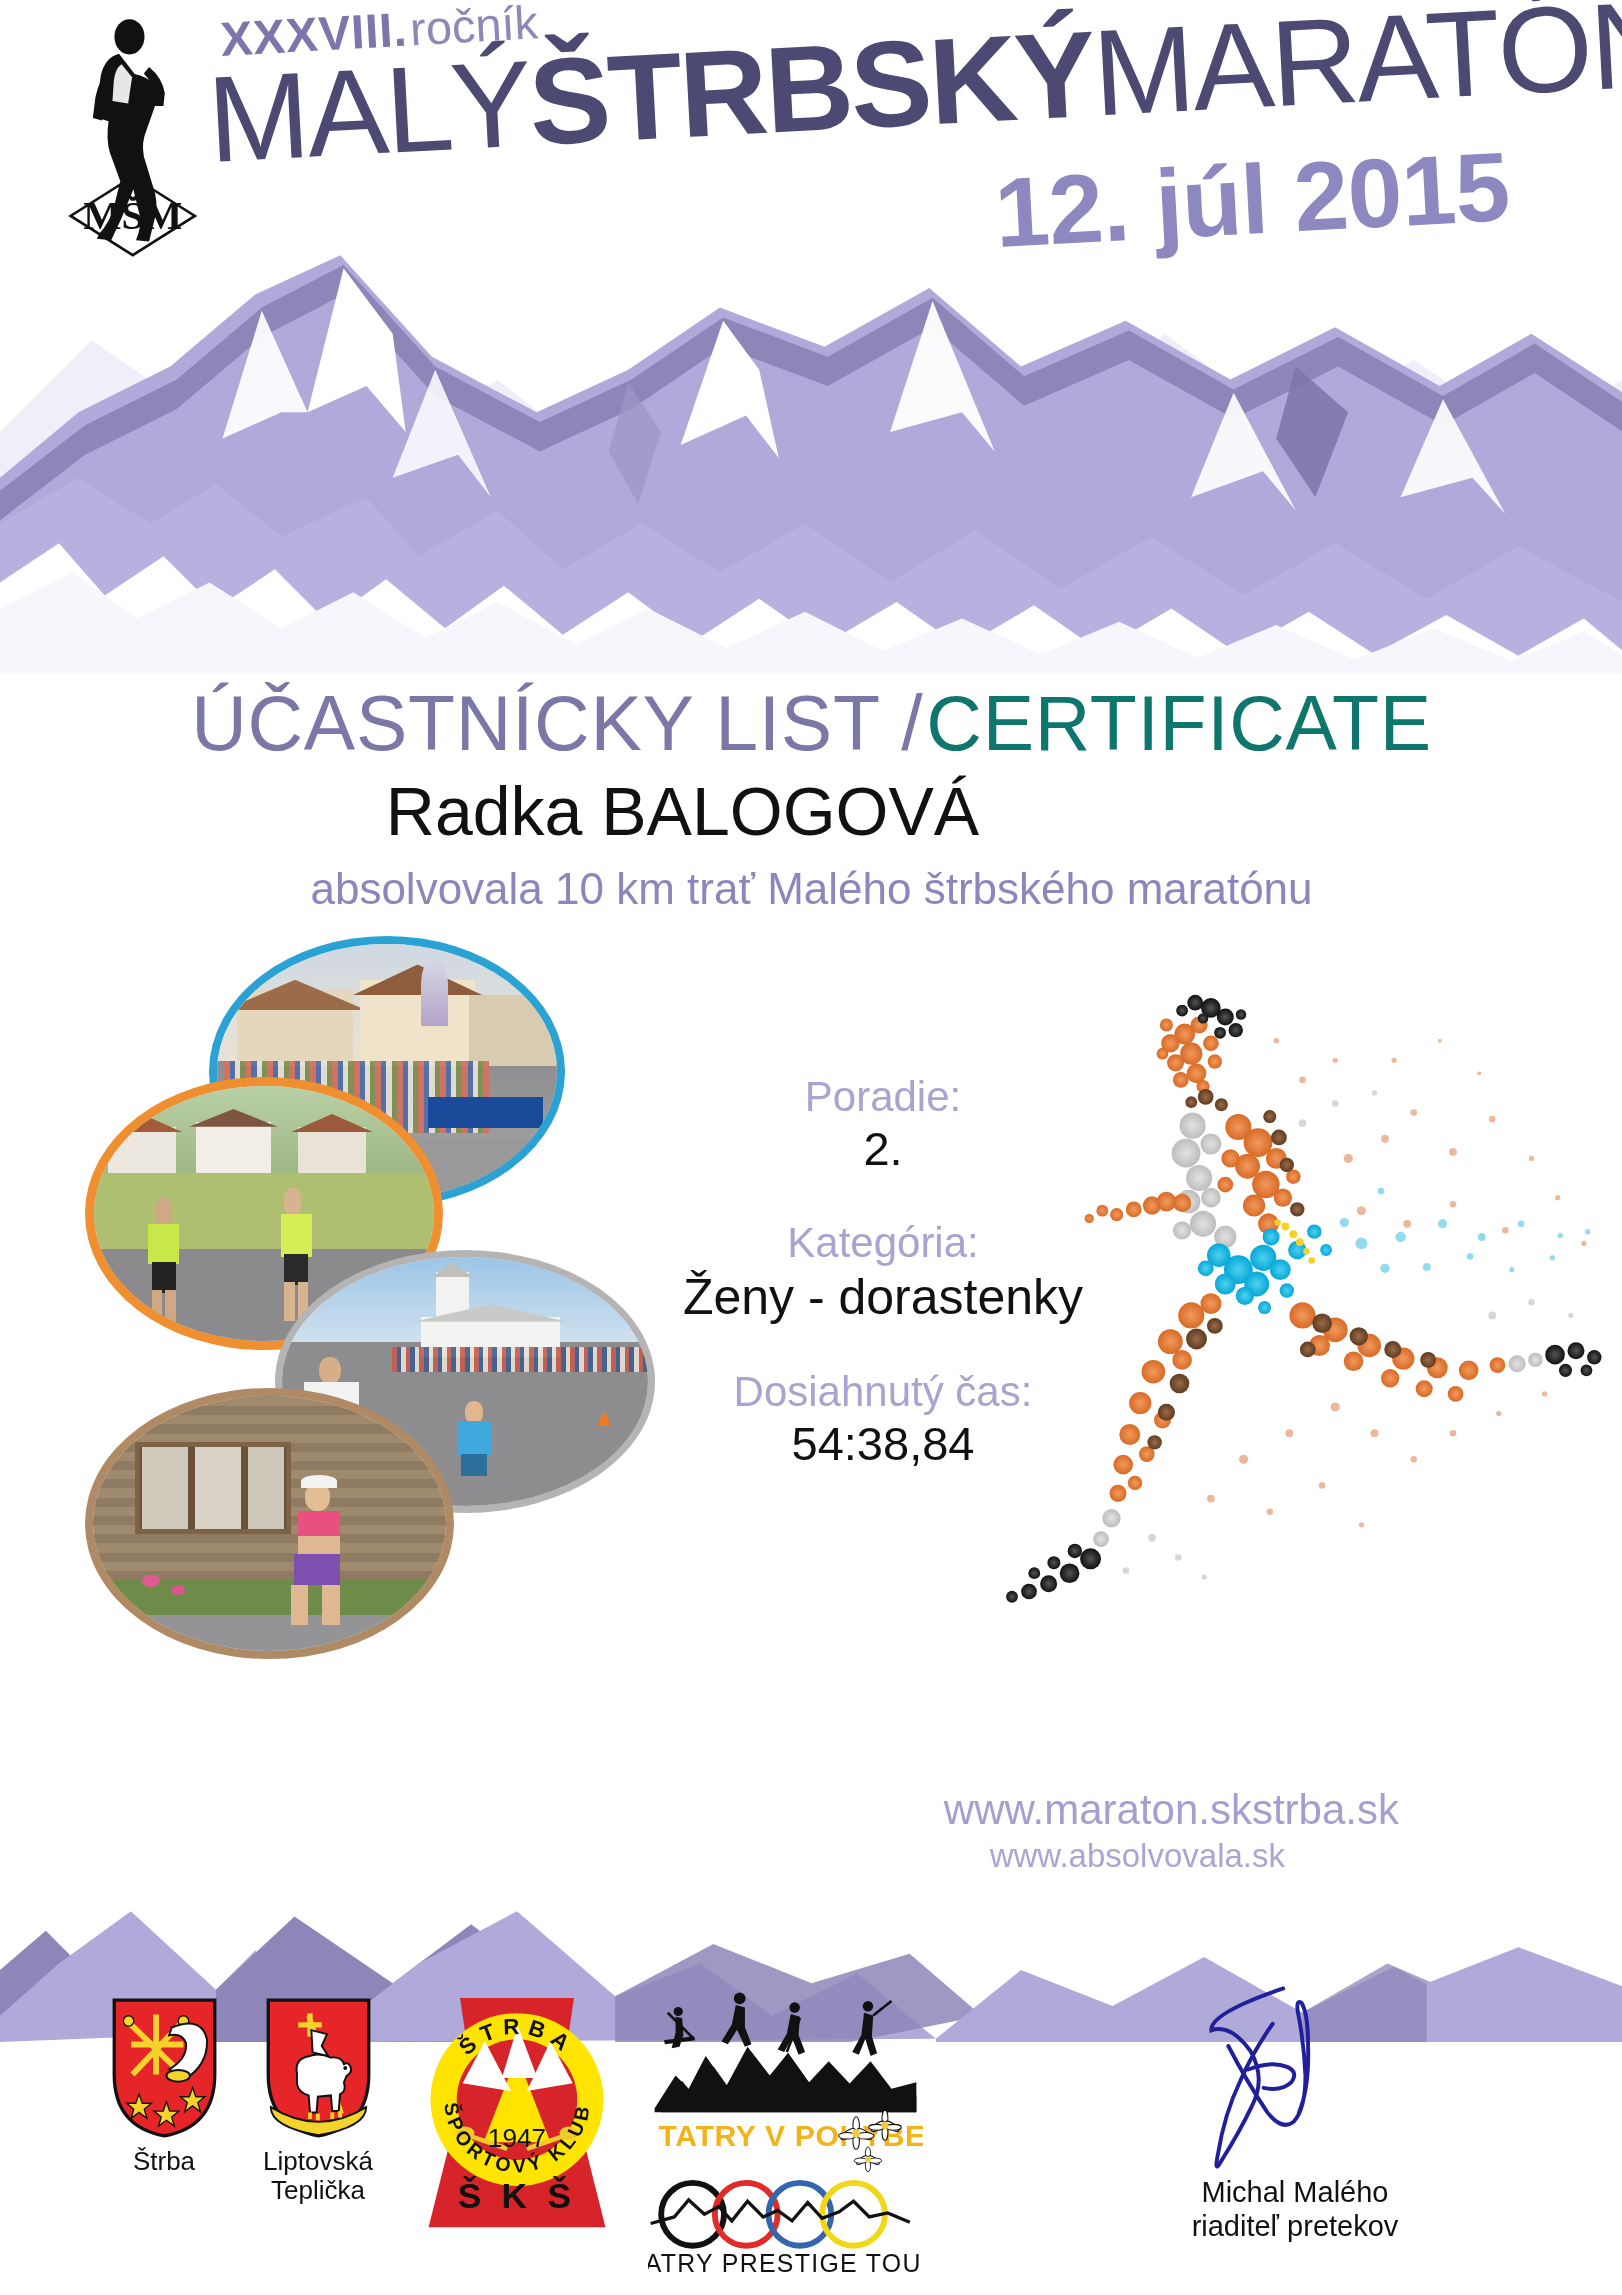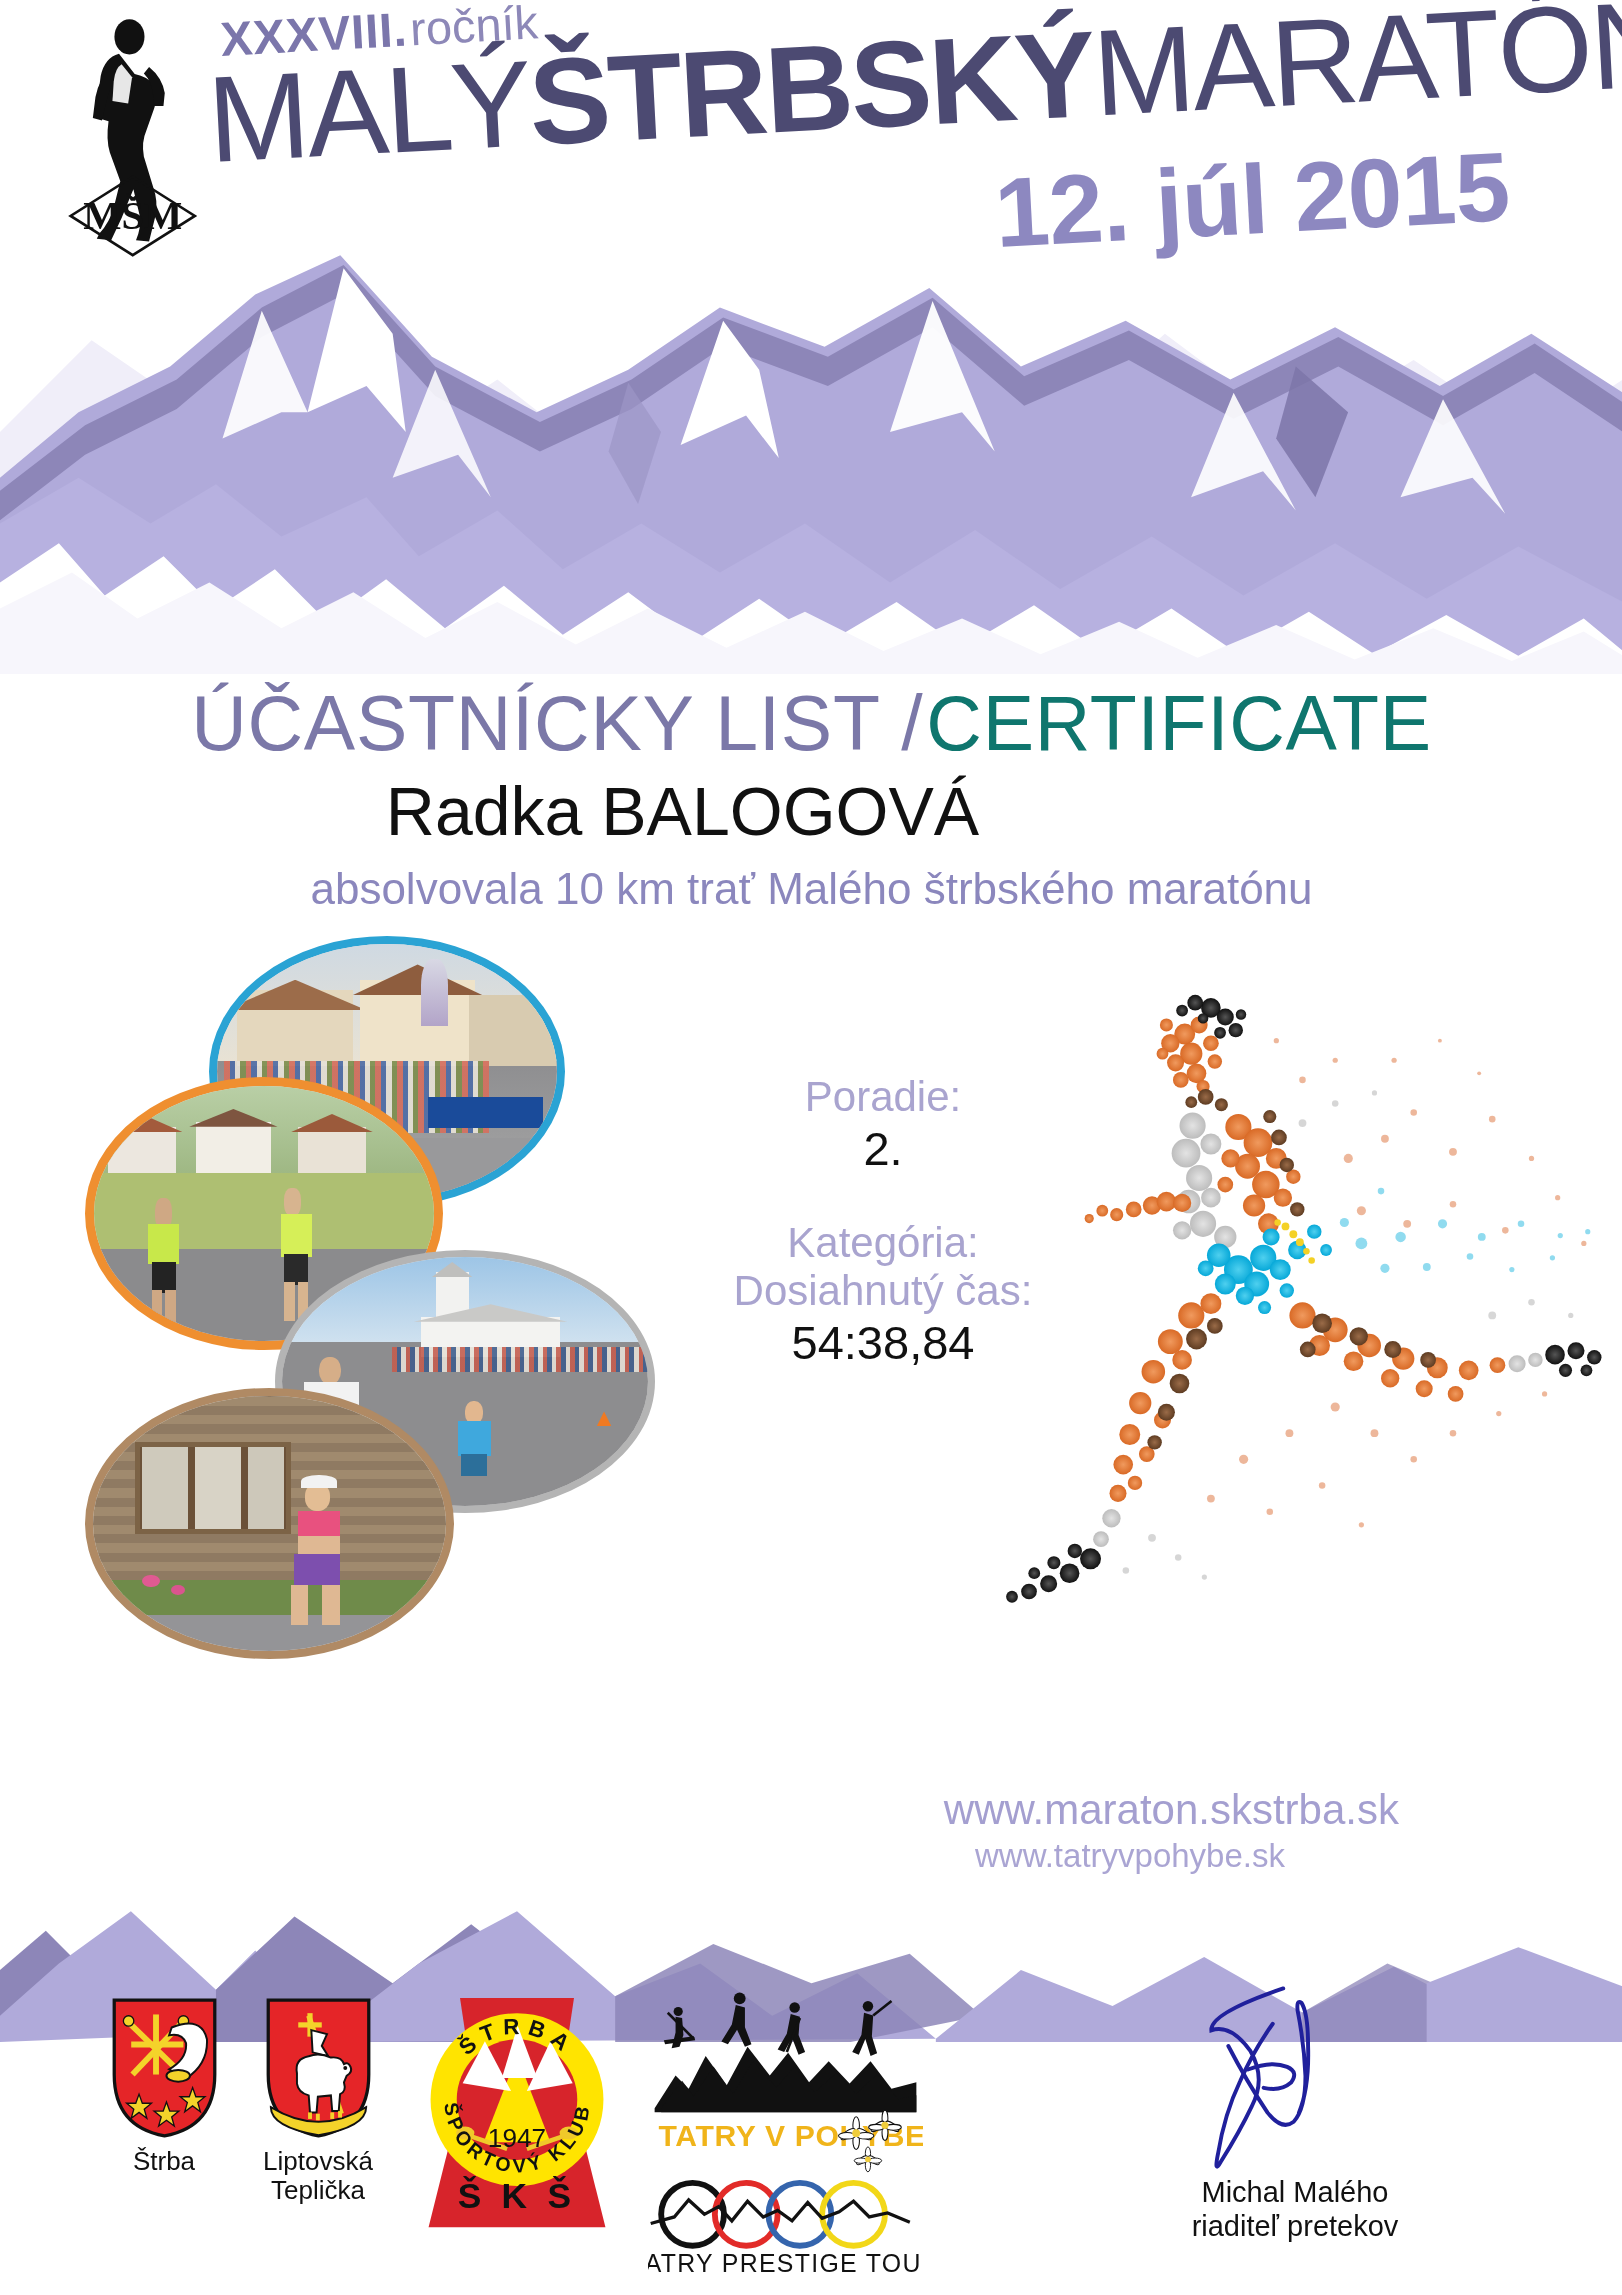--- a/index.html
+++ b/index.html
@@ -249,20 +249,21 @@
 
       <div style="position:absolute;left:14%;top:70%;width:5%;height:5%;background:#e05a92;border-radius:50%;"></div>
       <div style="position:absolute;left:22%;top:74%;width:4%;height:4%;background:#d9558e;border-radius:50%;"></div>
     </div>
   </div>
 
   <div class="results">
     <div class="res-label">Poradie:</div>
     <div class="res-value">2.</div>
     <div class="res-label">Kategória:</div>
+    <div class="res-value big">Ženy - dorastenky</div>
     <div class="res-label">Dosiahnutý čas:</div>
     <div class="res-value">54:38,84</div>
   </div>
 
   <svg class="dotrunner" viewBox="0 0 940 1120">
     <defs>
       <radialGradient id="gOr">
           <stop offset="0" stop-color="#f09a5e"></stop>
           <stop offset="1" stop-color="#d96a26"></stop>
         </radialGradient>
@@ -509,21 +510,21 @@
         <circle cx="240" cy="880" r="6"></circle>
           <circle cx="280" cy="910" r="5"></circle>
           <circle cx="200" cy="930" r="5"></circle>
         <circle cx="320" cy="940" r="4"></circle>
       </g>
     </g>
   </svg>
 
   <div class="urls">
     <span class="url1">www.maraton.skstrba.sk</span>
-    <span class="url2">www.tatryvpohybe.sk</span>
+    <span class="url2">www.absolvovala.sk</span>
   </div>
 
   <svg class="mtn-bot" viewBox="0 0 2480 240" preserveAspectRatio="none">
     <polygon points="0,130 70,70 150,150 0,240" fill="#8d86b8"></polygon>
     <polygon points="0,200 90,120 200,40 330,160 390,100 510,220 0,240" fill="#b0aada"></polygon>
     <polygon points="330,160 450,48 600,150 720,60 880,185 760,240 330,240" fill="#8d86b8"></polygon>
     <polygon points="510,220 640,120 790,40 940,170 1070,120 1180,200 1310,135 1430,235 510,240" fill="#b0aada"></polygon>
     <polygon points="940,170 1090,90 1240,150 1390,105 1500,200 1300,240 940,240" fill="#8d86b8" opacity="0.85"></polygon>
     <polygon points="1430,235 1560,130 1700,185 1840,110 1990,195 2130,125 2280,205 2400,140 2480,190 2480,240 1430,240" fill="#b0aada"></polygon>
     <polygon points="1990,195 2120,120 2260,180 2400,125 2480,170 2480,240 1990,240" fill="#8d86b8" opacity="0.75"></polygon>

